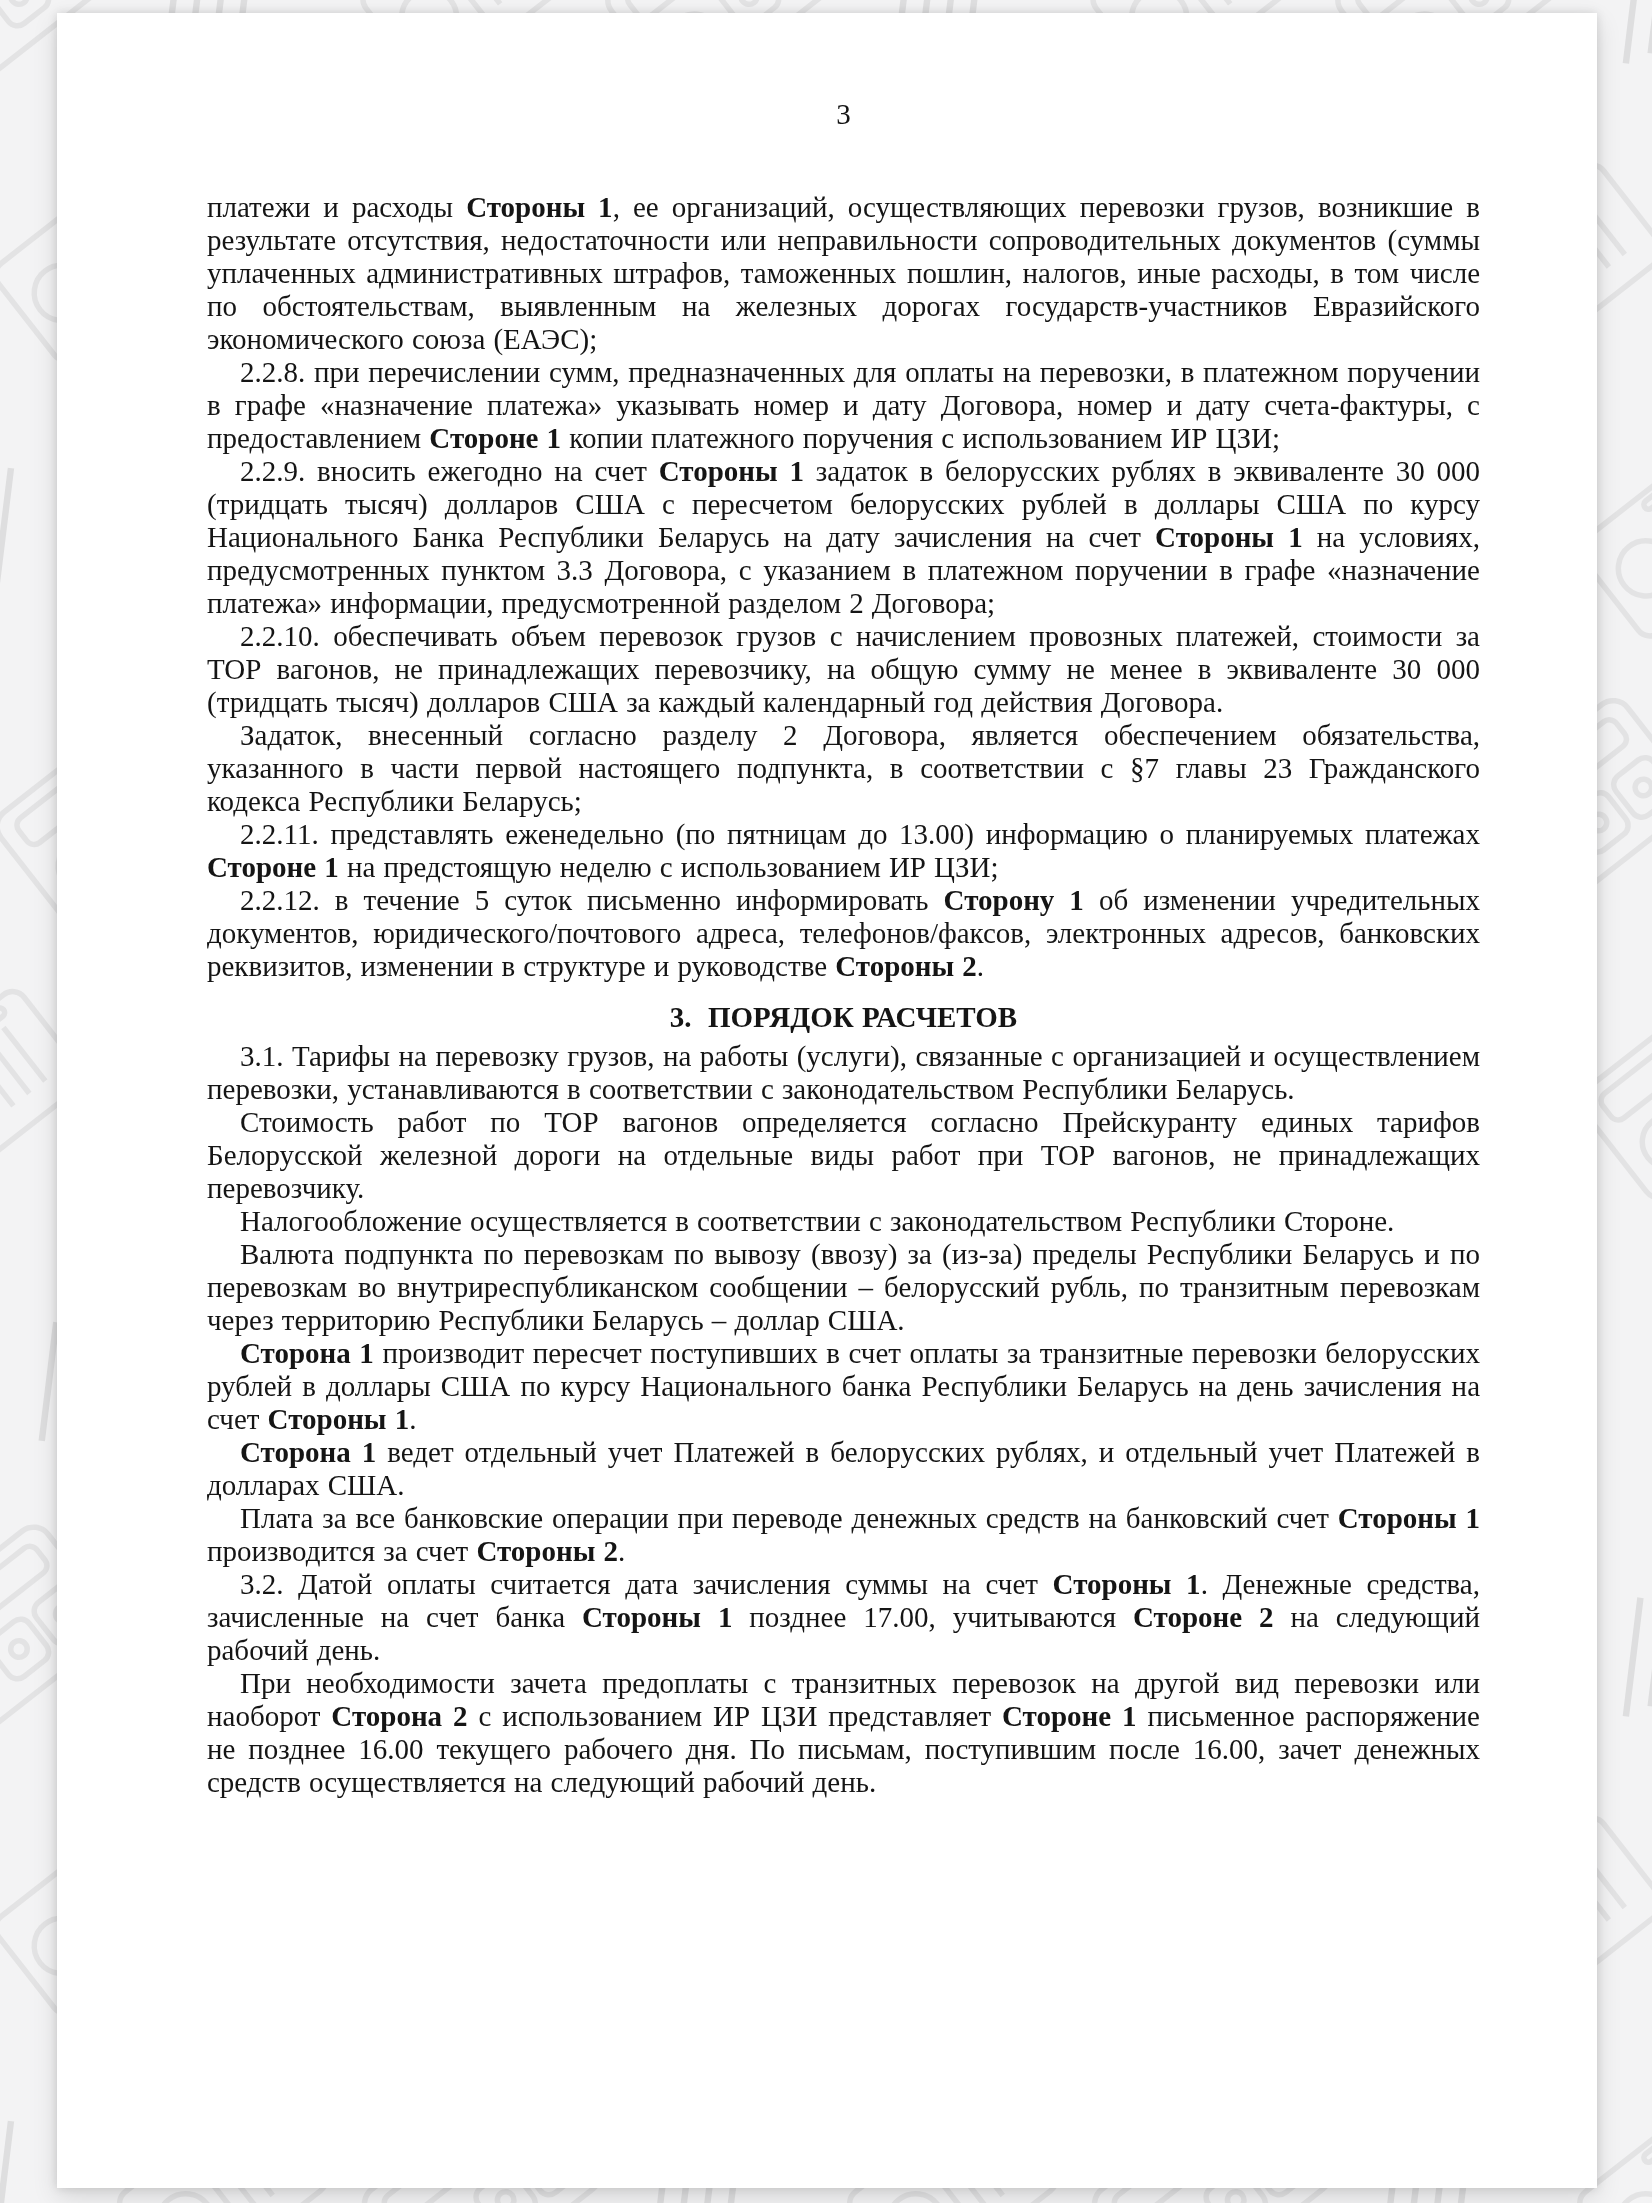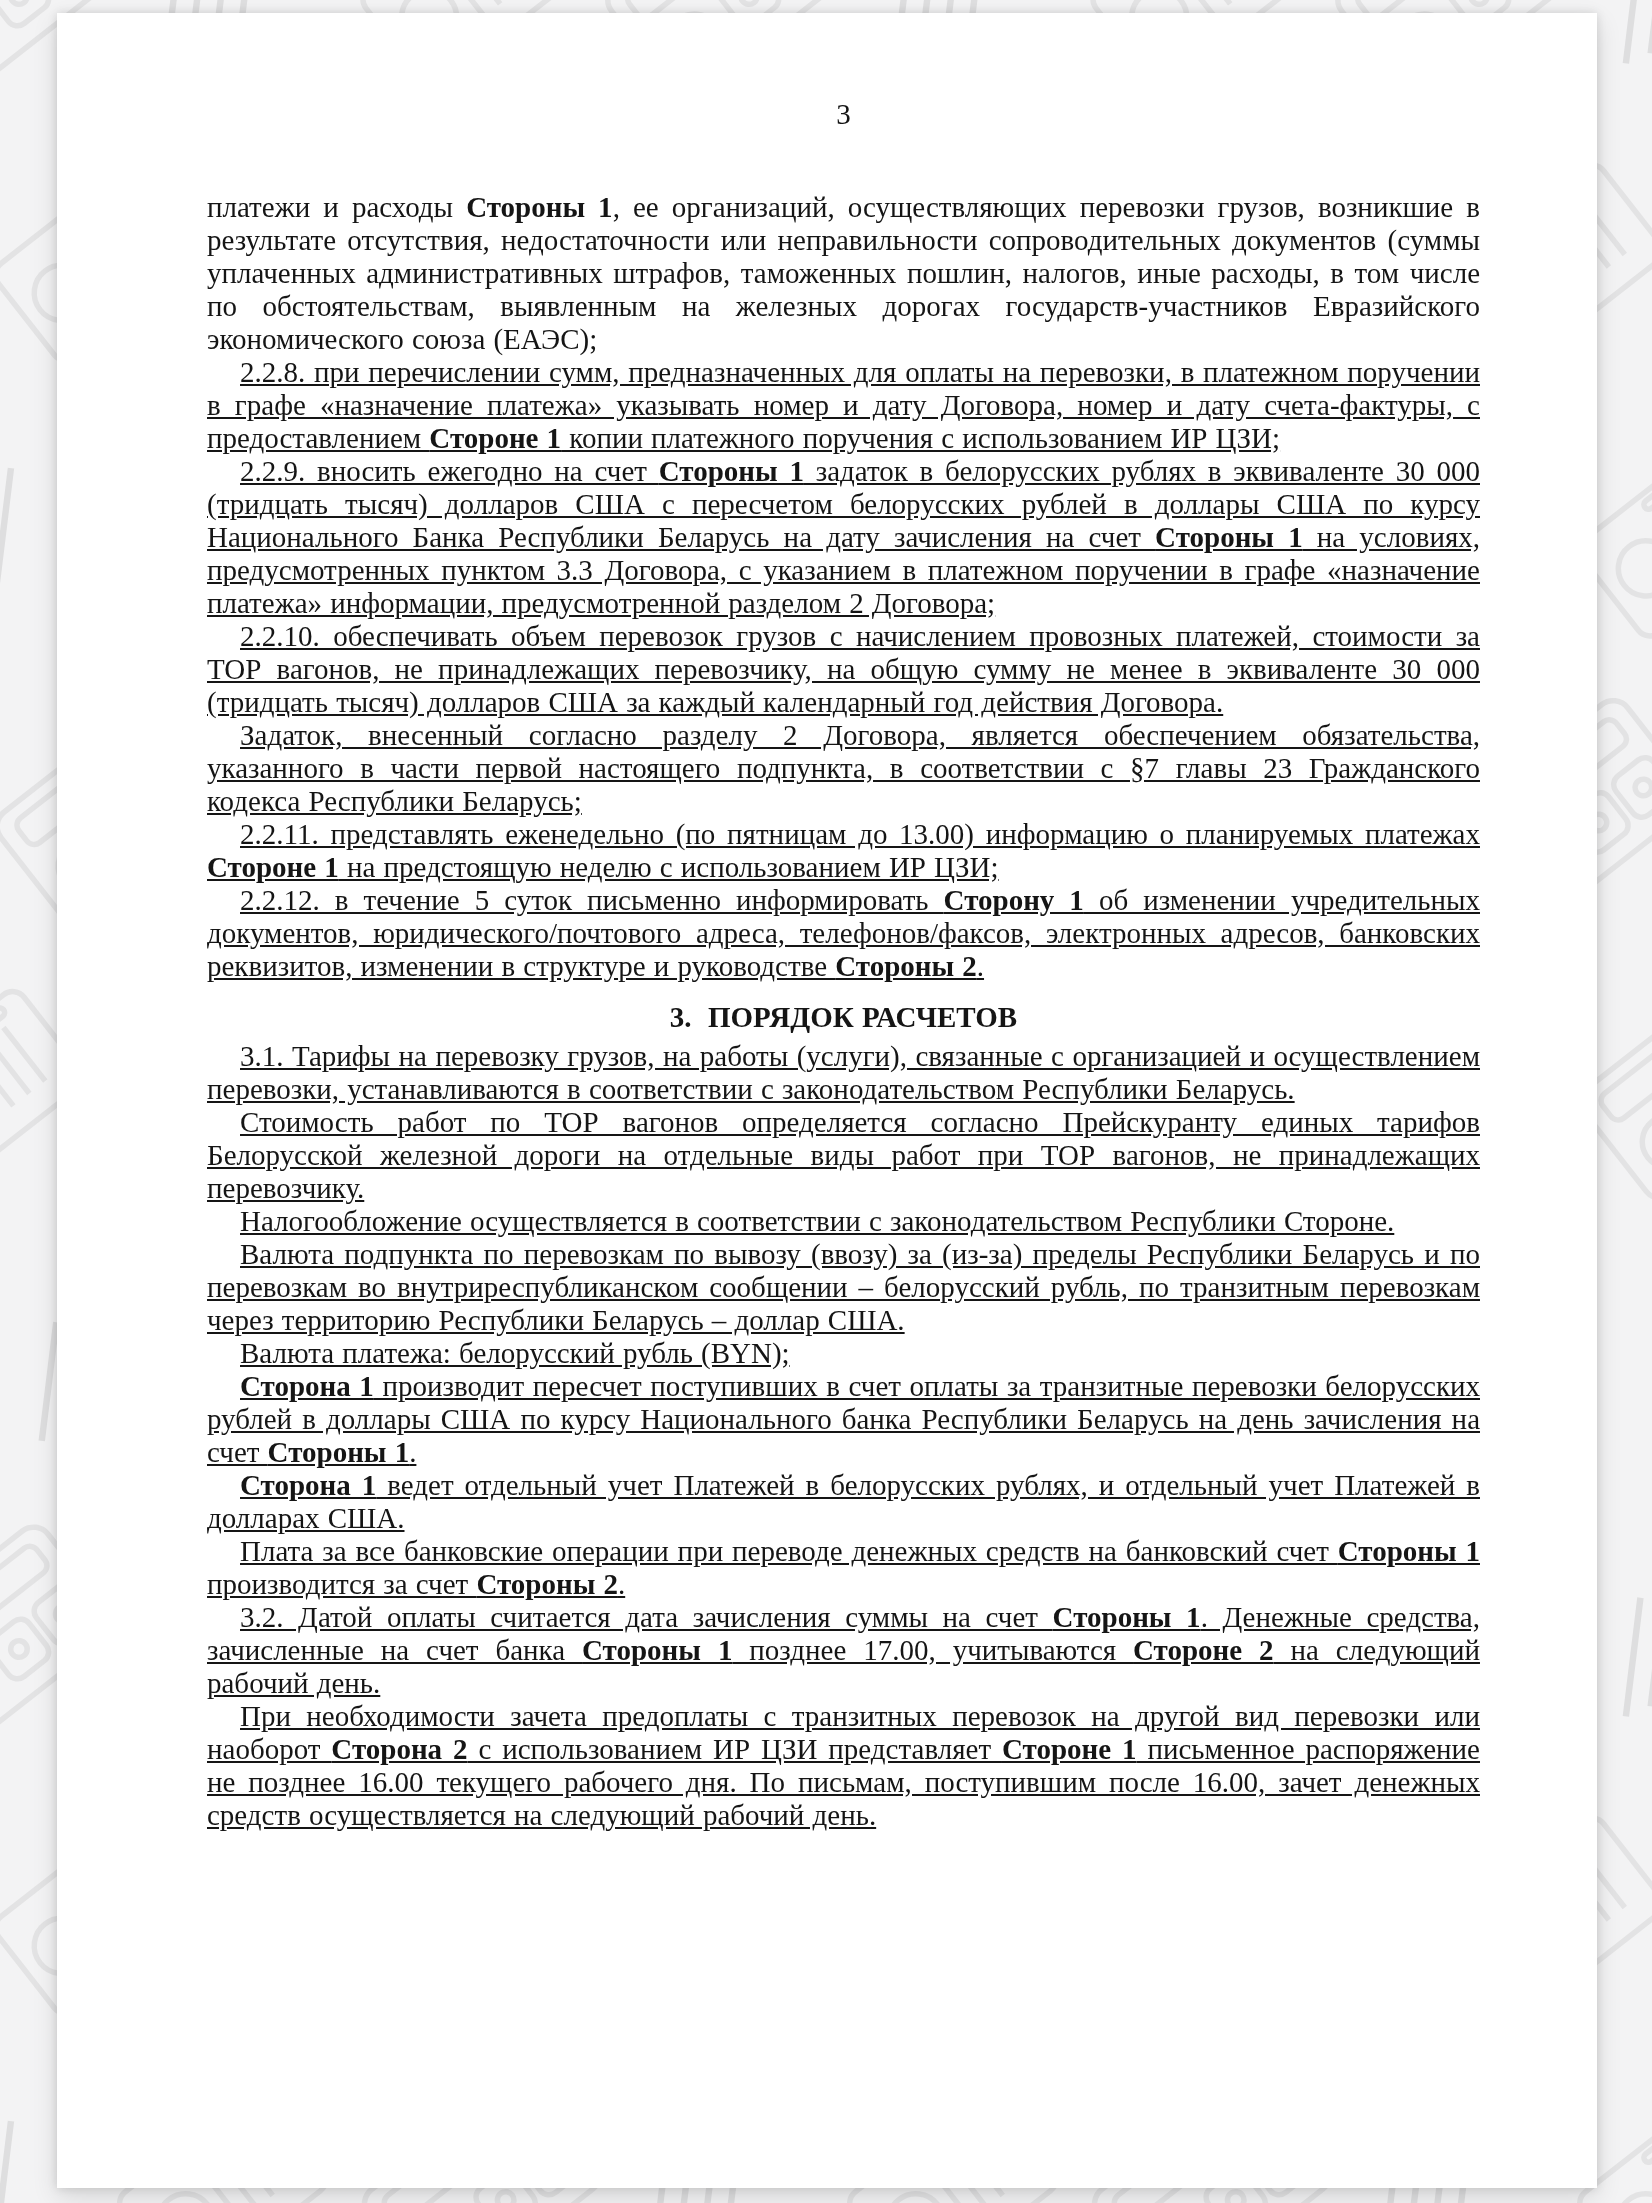--- a/index.html
+++ b/index.html
@@ -32,21 +32,21 @@
     margin: 0 0 59px 0;
   }
   p.doc {
     margin: 0;
     font-size: 29px;
     line-height: 33px;
     color: #151515;
     text-align: justify;
     word-spacing: 0.9px;
   }
-  p.doc.indent { text-indent: 33px; text-decoration: underline; }
+  p.doc.indent { text-indent: 33px; }
   p.doc.flush  { text-indent: 0; }
   p.doc.heading {
     text-align: center;
     font-weight: bold;
     text-indent: 0;
     margin-top: 18.4px;
     margin-bottom: 5.5px;
   }
   p.doc b { font-weight: bold; }
 </style>
@@ -159,21 +159,20 @@
       <p class="doc indent"><span>2.2.9. вносить ежегодно на счет </span><b>Стороны&nbsp;1</b><span> задаток в белорусских рублях в эквиваленте 30&nbsp;000 (тридцать тысяч) долларов США с пересчетом белорусских рублей в доллары США по курсу Национального Банка Республики Беларусь на дату зачисления на счет </span><b>Стороны&nbsp;1</b><span> на условиях, предусмотренных пунктом 3.3 Договора, с указанием в платежном поручении в графе «назначение платежа» информации, предусмотренной разделом 2 Договора;</span></p>
       <p class="doc indent"><span>2.2.10. обеспечивать объем перевозок грузов с начислением провозных платежей, стоимости за ТОР вагонов, не принадлежащих перевозчику, на общую сумму не менее в эквиваленте 30&nbsp;000 (тридцать тысяч) долларов США за каждый календарный год действия Договора.</span></p>
       <p class="doc indent"><span>Задаток, внесенный согласно разделу 2 Договора, является обеспечением обязательства, указанного в части первой настоящего подпункта, в соответствии с §7 главы 23 Гражданского кодекса Республики Беларусь;</span></p>
       <p class="doc indent"><span>2.2.11. представлять еженедельно (по пятницам до 13.00) информацию о планируемых платежах </span><b>Стороне&nbsp;1</b><span> на предстоящую неделю с использованием ИР&nbsp;ЦЗИ;</span></p>
       <p class="doc indent"><span>2.2.12. в течение 5 суток письменно информировать </span><b>Сторону&nbsp;1</b><span> об изменении учредительных документов, юридического/почтового адреса, телефонов/факсов, электронных адресов, банковских реквизитов, изменении в структуре и руководстве </span><b>Стороны&nbsp;2</b><span>.</span></p>
       <p class="doc heading"><b>3.&nbsp;&nbsp;ПОРЯДОК РАСЧЕТОВ</b></p>
       <p class="doc indent"><span>3.1. Тарифы на перевозку грузов, на работы (услуги), связанные с организацией и осуществлением перевозки, устанавливаются в соответствии с законодательством Республики Беларусь.</span></p>
       <p class="doc indent"><span>Стоимость работ по ТОР вагонов определяется согласно Прейскуранту единых тарифов Белорусской железной дороги на отдельные виды работ при ТОР вагонов, не принадлежащих перевозчику.</span></p>
       <p class="doc indent"><span>Налогообложение осуществляется в соответствии с законодательством Республики Стороне.</span></p>
       <p class="doc indent"><span>Валюта подпункта по перевозкам по вывозу (ввозу) за (из-за) пределы Республики Беларусь и по перевозкам во внутриреспубликанском сообщении – белорусский рубль, по транзитным перевозкам через территорию Республики Беларусь – доллар США.</span></p>
-      <p class="doc indent"><span>Валюта платежа: белорусский рубль (BYN);</span></p>
       <p class="doc indent"><b>Сторона&nbsp;1</b><span> производит пересчет поступивших в счет оплаты за транзитные перевозки белорусских рублей в доллары США по курсу Национального банка Республики Беларусь на день зачисления на счет </span><b>Стороны&nbsp;1</b><span>.</span></p>
       <p class="doc indent"><b>Сторона&nbsp;1</b><span> ведет отдельный учет Платежей в белорусских рублях, и отдельный учет Платежей в долларах США.</span></p>
       <p class="doc indent"><span>Плата за все банковские операции при переводе денежных средств на банковский счет </span><b>Стороны&nbsp;1</b><span> производится за счет </span><b>Стороны&nbsp;2</b><span>.</span></p>
       <p class="doc indent"><span>3.2. Датой оплаты считается дата зачисления суммы на счет </span><b>Стороны&nbsp;1</b><span>. Денежные средства, зачисленные на счет банка </span><b>Стороны&nbsp;1</b><span> позднее 17.00, учитываются </span><b>Стороне&nbsp;2</b><span> на следующий рабочий день.</span></p>
       <p class="doc indent"><span>При необходимости зачета предоплаты с транзитных перевозок на другой вид перевозки или наоборот </span><b>Сторона&nbsp;2</b><span> с использованием ИР&nbsp;ЦЗИ представляет </span><b>Стороне&nbsp;1</b><span> письменное распоряжение не позднее 16.00 текущего рабочего дня. По письмам, поступившим после 16.00, зачет денежных средств осуществляется на следующий рабочий день.</span></p>
     </div>
 </div>
 
 
 </body></html>

